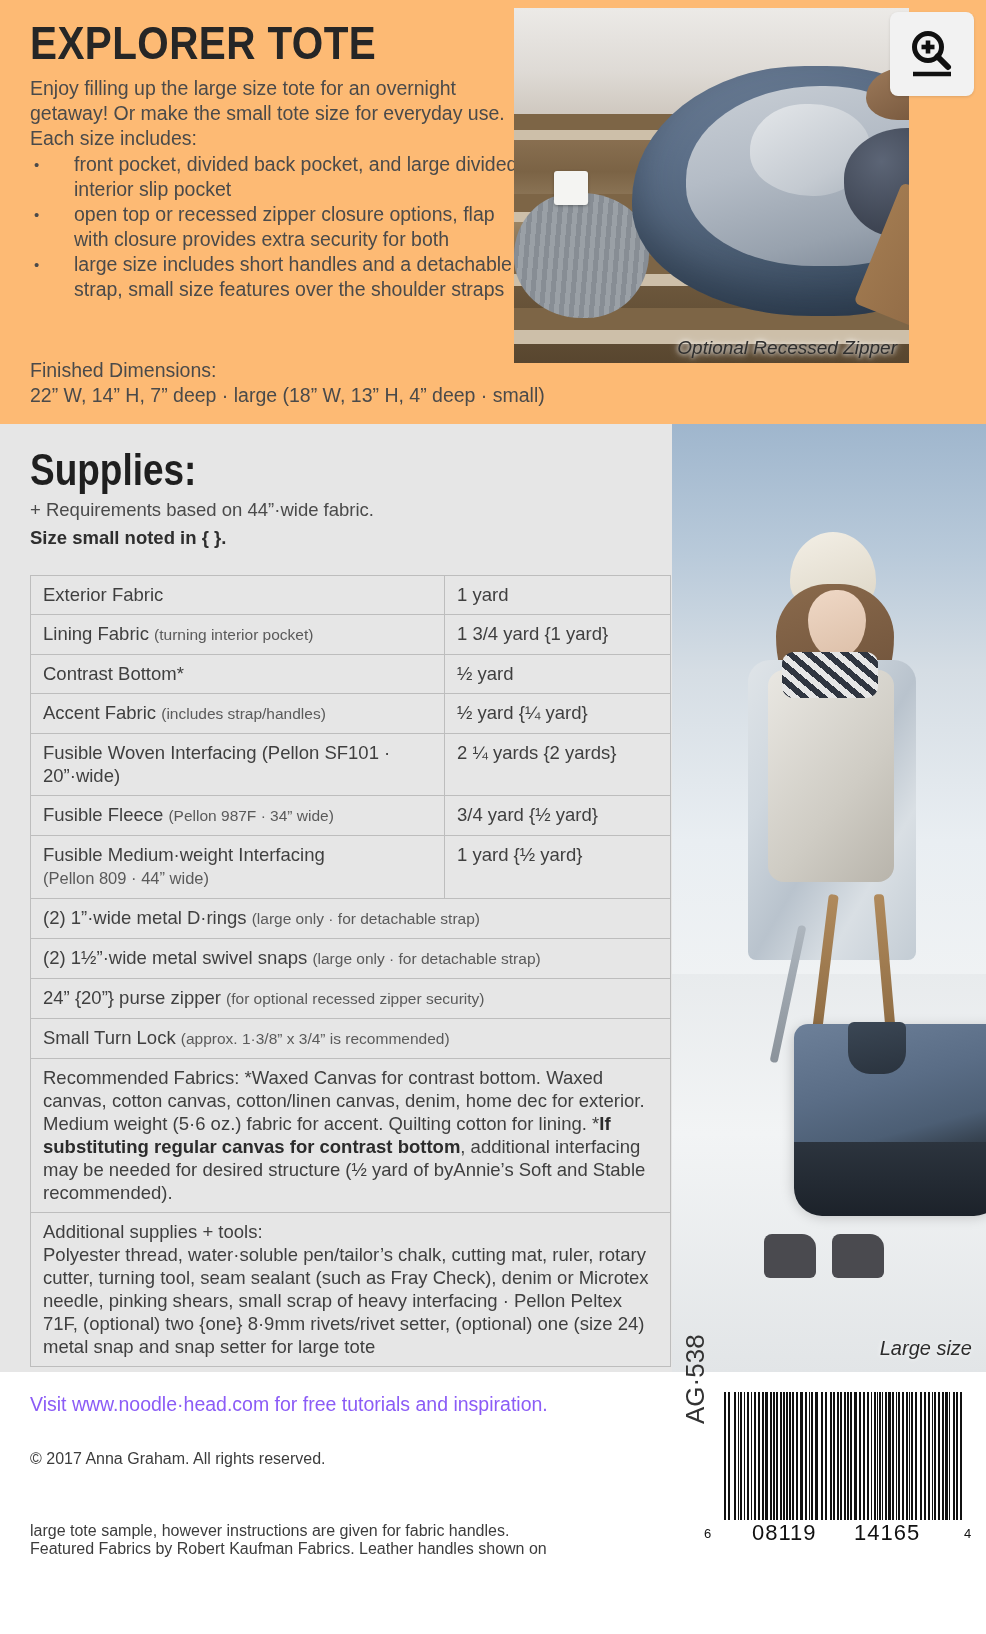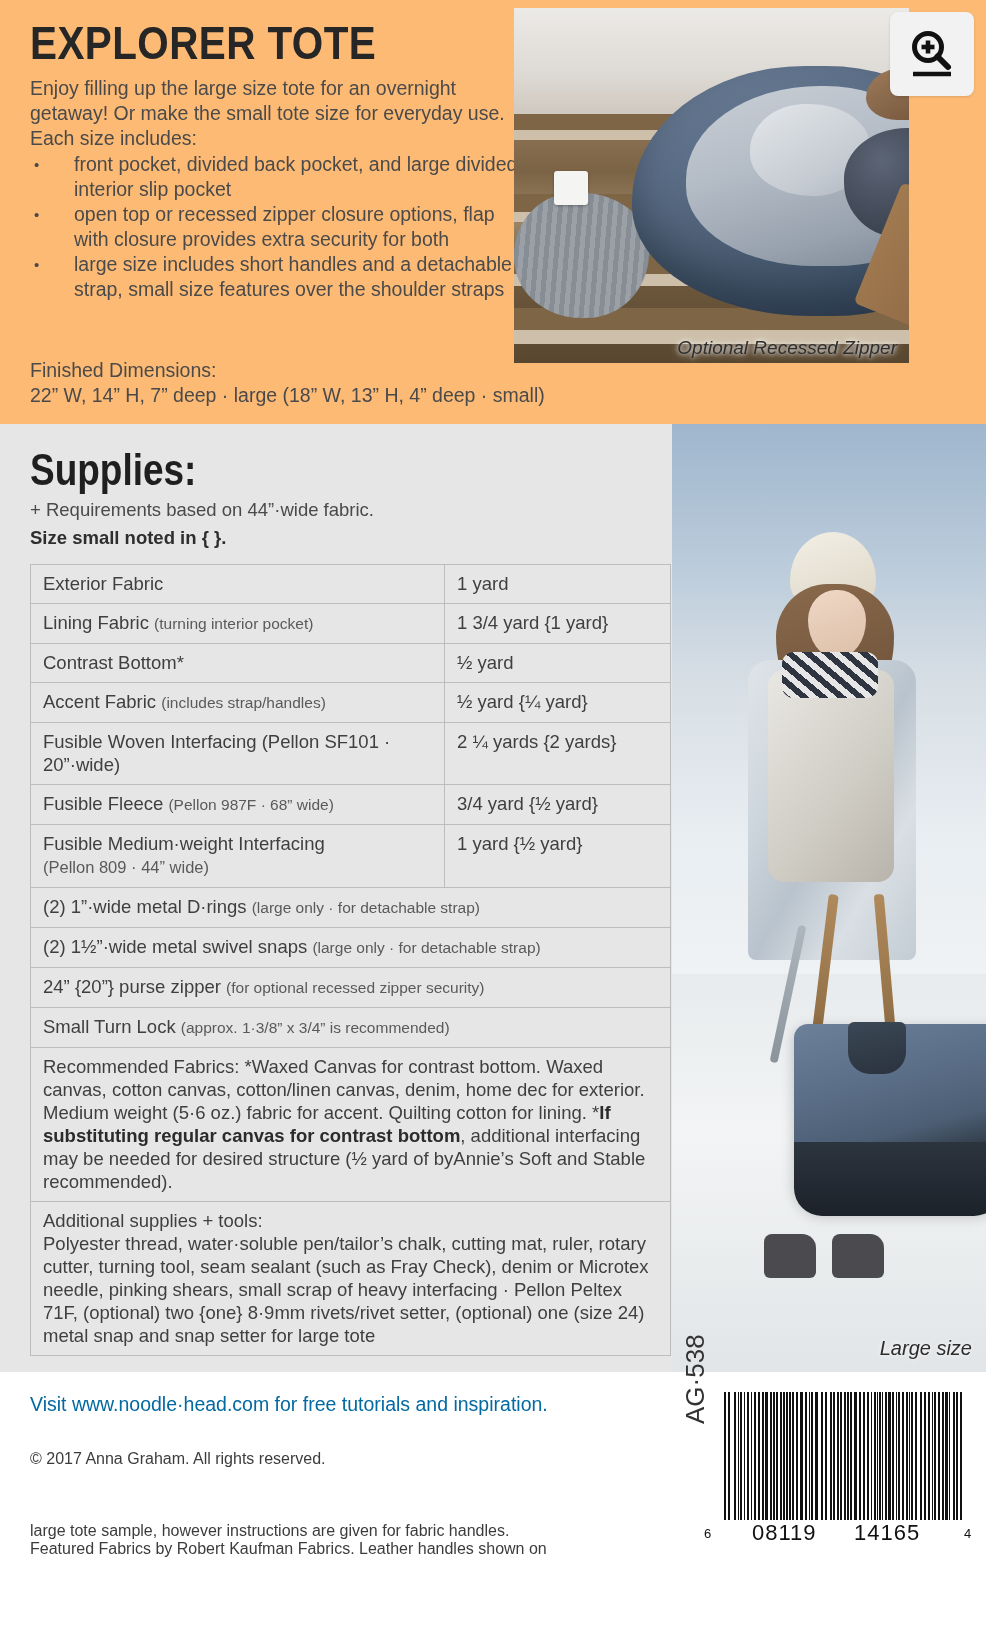--- a/index.html
+++ b/index.html
@@ -116,21 +116,21 @@
   .supplies-col { position:absolute; left:30px; top:22px; width:640px; }
   .supplies-title {
     font-family: "Liberation Sans Narrow", "Liberation Sans", sans-serif;
     font-weight:700; font-size:44px; line-height:48px; color:#1f1f1f;
     transform: scaleX(0.84); transform-origin:left top;
   }
   .req-line { font-size:18.5px; line-height:24px; color:#4a4a4a; margin-top:4px; }
   .req-line.b { font-weight:700; color:#2e2e2e; }
 
   table.supplies {
-    margin-top: 14px;
+    margin-top: 25px;
     width: 640px;
     border-collapse: collapse;
     table-layout: fixed;
   }
   table.supplies td {
     border: 1px solid #bdbdbd;
     padding: 7px 12px 8px 12px;
     font-size: 18.5px;
     line-height: 23px;
     color: #3f3f3f;
@@ -197,21 +197,21 @@
   .pr-caption {
     position:absolute; right:14px; bottom:12px;
     font-size:20px; font-style:italic; color:#2c2c2c;
     text-shadow: 0 0 5px rgba(255,255,255,.95);
     white-space:nowrap;
   }
 
   
   .footer { position:absolute; left:0; top:1372px; width:986px; height:262px; background:#fff; }
   .footer-text { position:absolute; left:30px; width:630px; }
-  .f-visit { top:20px; font-size:19.5px; line-height:25px; color:#0369a1; }
+  .f-visit { top:20px; font-size:19.5px; line-height:25px; color:#8b5cf6; }
 
   .barcode-area { position:absolute; left:676px; top:12px; width:300px; height:240px; }
   .ag-code {
     position:absolute; left:4px; top:40px;
     font-size:26px; color:#333;
     transform: rotate(-90deg); transform-origin: left top;
     white-space:nowrap;
   }
   .barcode-box { position:absolute; left:48px; top:8px; width:238px; height:150px; }
   .barcode-bars { position:absolute; left:0; top:0; width:238px; height:128px; }
@@ -326,21 +326,21 @@
           </tr>
           <tr>
             <td class="col-item">
               <span>Fusible Woven Interfacing (Pellon SF101 · 20”·wide)</span>
             </td>
             <td class="col-qty">2 ¼ yards {2 yards}</td>
           </tr>
           <tr>
             <td class="col-item">
               <span>Fusible Fleece</span>
-              <span class="sub">(Pellon 987F · 68” wide)</span>
+              <span class="sub">(Pellon 987F · 34” wide)</span>
             </td>
             <td class="col-qty">3/4 yard {½ yard}</td>
           </tr>
           <tr>
             <td class="col-item">
               <span>Fusible Medium·weight Interfacing</span><br>
               <span class="sub-lg">(Pellon 809 · 44” wide)</span>
             </td>
             <td class="col-qty">1 yard {½ yard}</td>
           </tr>

